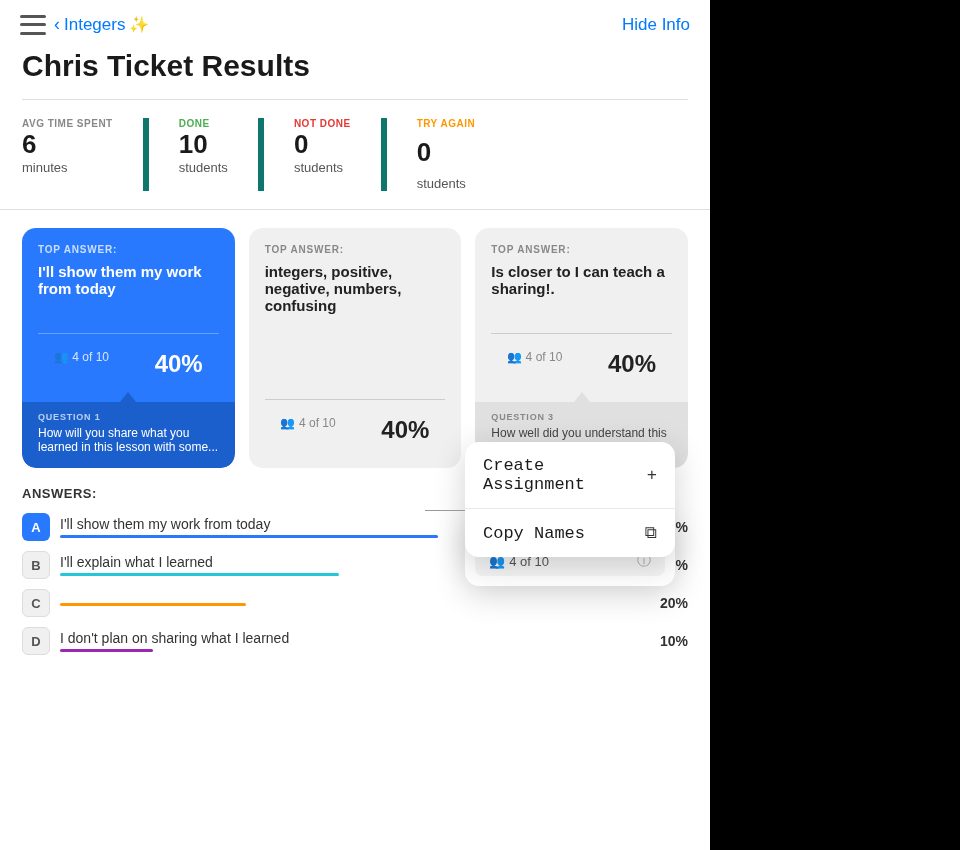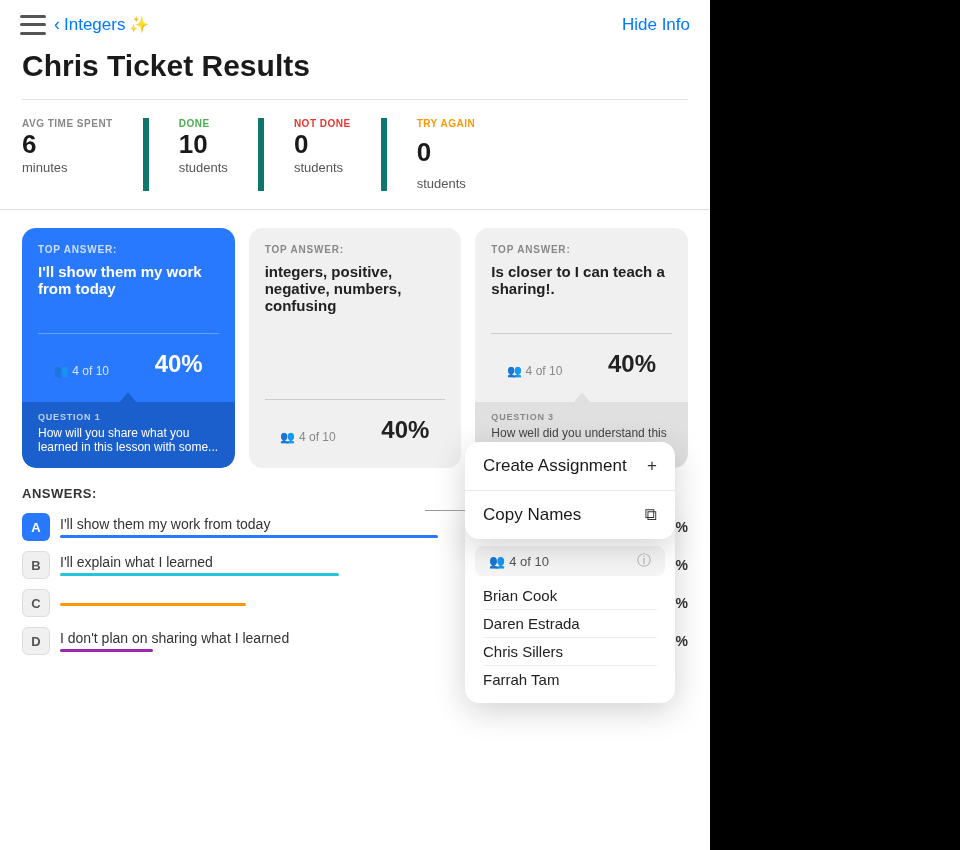--- a/index.html
+++ b/index.html
@@ -91,21 +91,21 @@
     .card.gray .card-label { color: #888; }
     .card-answer {
       font-size: 15px; font-weight: 600; flex: 1;
     }
     .card.blue .card-answer { color: #fff; }
     .card.gray .card-answer { color: #222; }
     .card-divider { height: 1px; }
     .card.blue .card-divider { background: rgba(255,255,255,0.3); }
     .card.gray .card-divider { background: #ccc; }
     .card-bottom-stat {
-      display: flex; align-items: flex-end; justify-content: space-between;
+      display: flex; align-items: flex-start; justify-content: space-between;
       padding: 8px 16px;
     }
     .card.blue .card-bottom-stat { background: #2979FF; }
     .card.gray .card-bottom-stat { background: #f0f0f0; }
     .stat-people {
       font-size: 12px; display: flex; align-items: center; gap: 4px;
     }
     .card.blue .stat-people { color: rgba(255,255,255,0.8); }
     .card.gray .stat-people { color: #888; }
     .percent-large { font-size: 24px; font-weight: 700; }
@@ -161,20 +161,21 @@
     .dropdown-popup {
       position: absolute;
       background: #fff;
       border-radius: 14px;
       box-shadow: 0 8px 32px rgba(0,0,0,0.18);
       width: 210px;
       left: 465px;
       top: 442px;
       z-index: 10;
       overflow: hidden;
+      font-family: Liberation Mono, monospace;
     }
     .popup-menu-item {
       display: flex; align-items: center; justify-content: space-between;
       padding: 14px 18px;
       font-size: 17px; color: #1a1a1a; cursor: pointer;
     }
     .popup-menu-item:first-child { border-bottom: 1px solid #e8e8e8; }
     .popup-icon { font-size: 17px; color: #333; }
     
     .students-dropdown {
@@ -364,22 +365,16 @@
       <span class="popup-icon">⧉</span>
     </div>
   </div>
 
   <div class="students-dropdown">
     <div class="students-header">STUDENTS:</div>
     <div class="students-count-row">
       <span class="stat-people students-count-text">👥 <span>4 of 10</span></span>
       <span class="info-icon">ⓘ</span>
     </div>
-    <div class="students-list">
-      <div class="student-name">Brian Cook</div>
-      <div class="student-name">Daren Estrada</div>
-      <div class="student-name">Chris Sillers</div>
-      <div class="student-name">Farrah Tam</div>
-    </div>
   </div>
 
   <div class="popup-line"></div>
 </div>
 
 </body></html>

